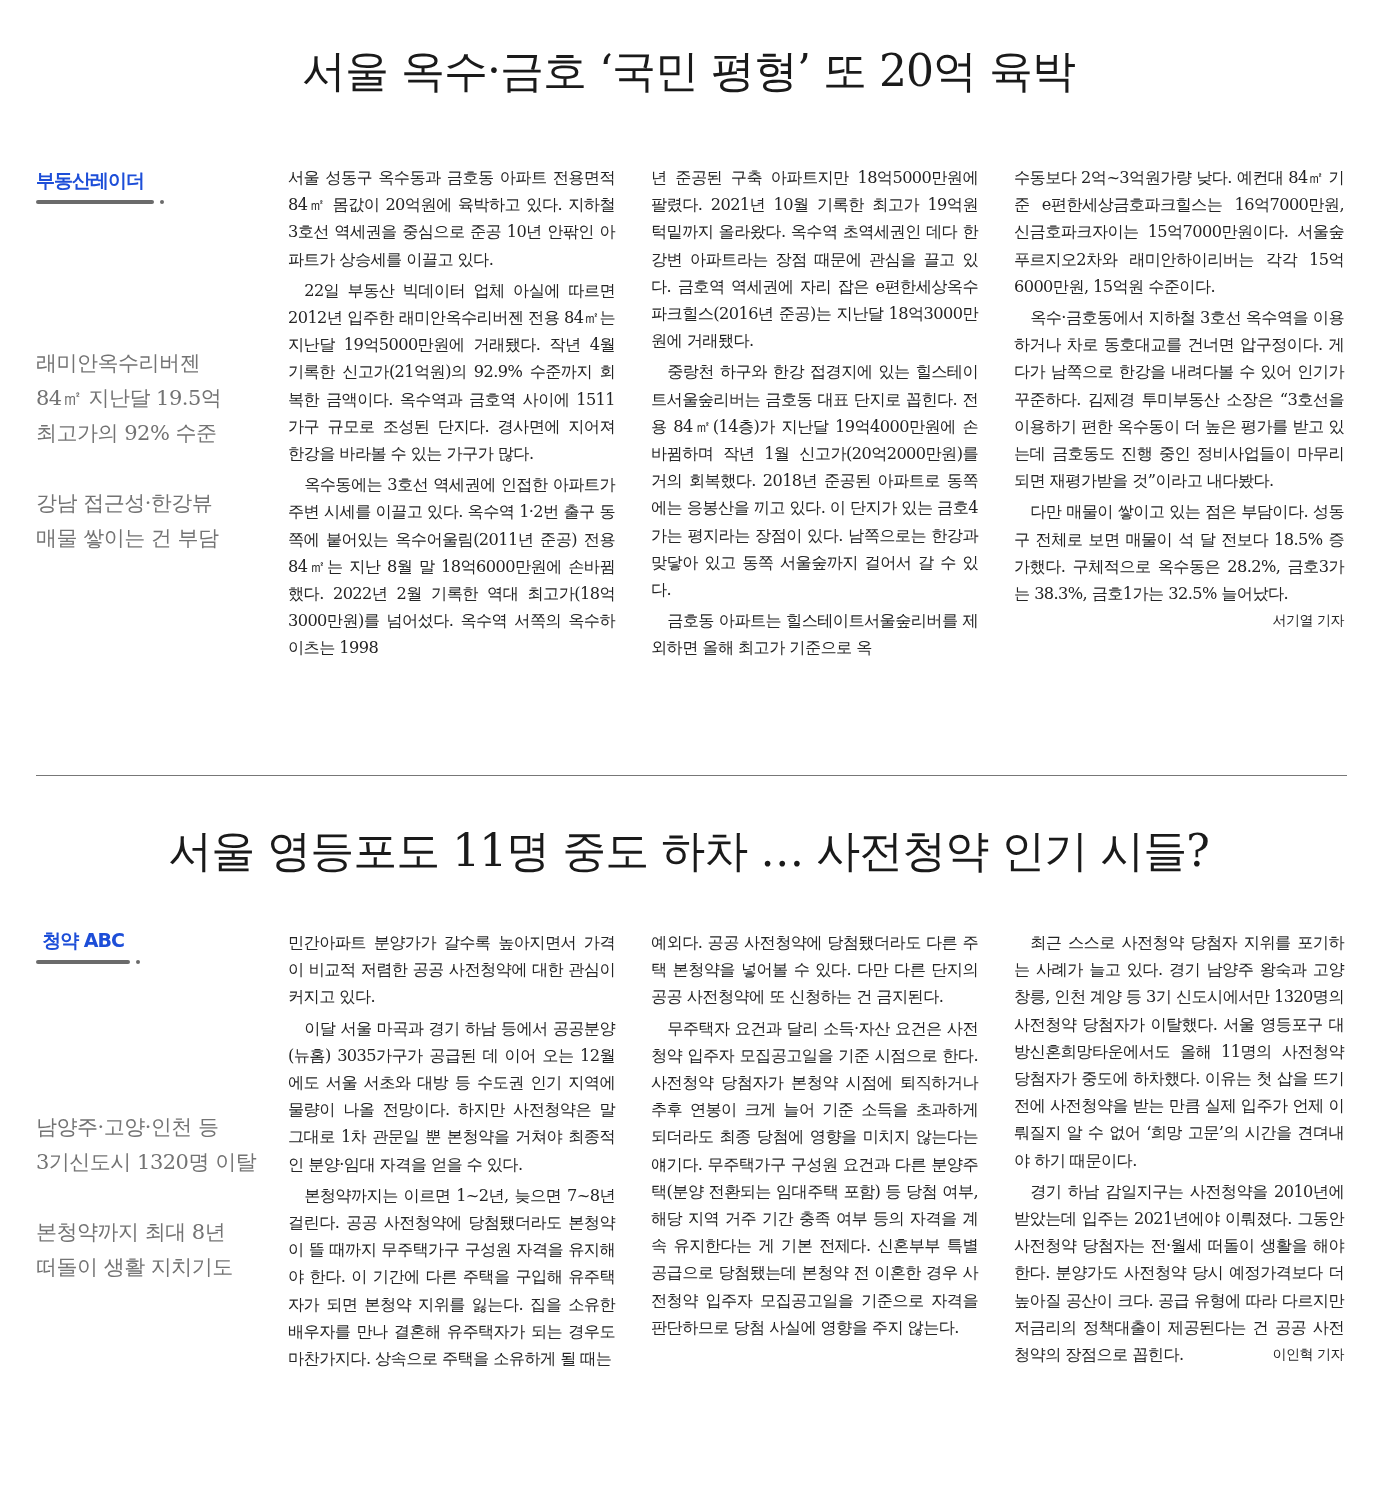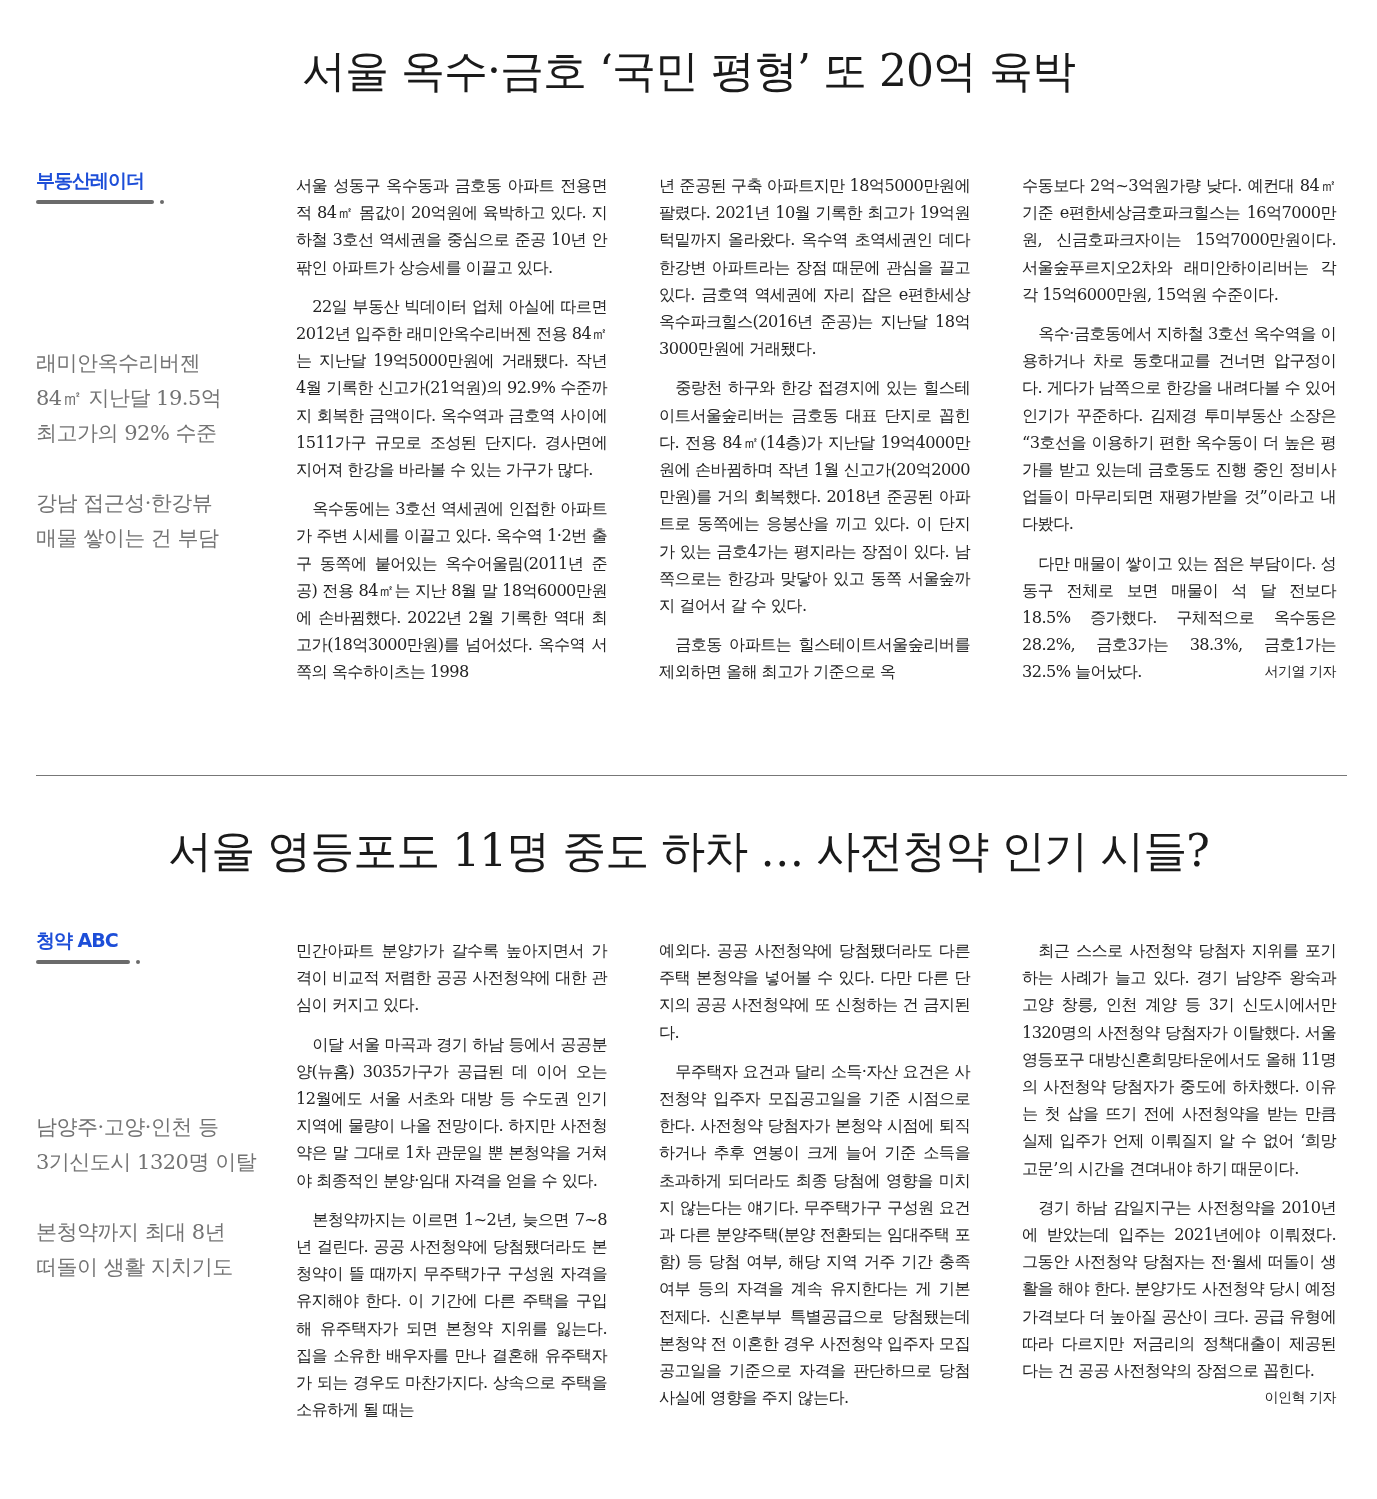--- a/index.html
+++ b/index.html
@@ -25,40 +25,40 @@
     .section-label .underline {
       display: block; margin-top: 6px; height: 4px; border-radius: 2px;
       background: #6b6b6b; position: relative;
     }
     .section-label .underline::after {
       content: ""; position: absolute; right: -10px; top: 0;
       width: 4px; height: 4px; border-radius: 50%; background: #6b6b6b;
     }
     .lbl1 { top: 168px; }
     .lbl1 .underline { width: 118px; }
-    .lbl2 { top: 928px; }
+    .lbl2 { top: 928px; text-align: center; }
     .lbl2 .underline { width: 94px; }
     .deck {
       position: absolute; left: 36px; width: 240px;
       font-size: 21px; line-height: 35px; color: #737373; letter-spacing: -0.5px;
     }
     .deck p { margin: 0; }
     .deck1 { top: 346px; }
     .deck2 { top: 1110px; }
     .cols {
       position: absolute; left: 284px; width: 1064px;
       display: grid; grid-template-columns: 335px 335px 338px; column-gap: 28px;
     }
     .cols1 { top: 160px; }
     .cols2 { top: 925px; }
     .col {
       font-size: 16.2px; line-height: 27.2px; color: #242424;
       letter-spacing: -0.6px; text-align: justify; text-align-last: left;
     }
-    .col p { margin: 12px; }
+    .col p { margin: 4px; }
     .col p.indent { text-indent: 1em; }
     .byline { float: right; font-family: "DejaVu Sans", "Liberation Sans", sans-serif; font-size: 14px; letter-spacing: -0.5px; }
     .divider {
       position: absolute; left: 36px; width: 1311px; top: 775px;
       height: 0; border-top: 1.5px solid #777;
     }
   </style>
 </head>
 <body>
 

